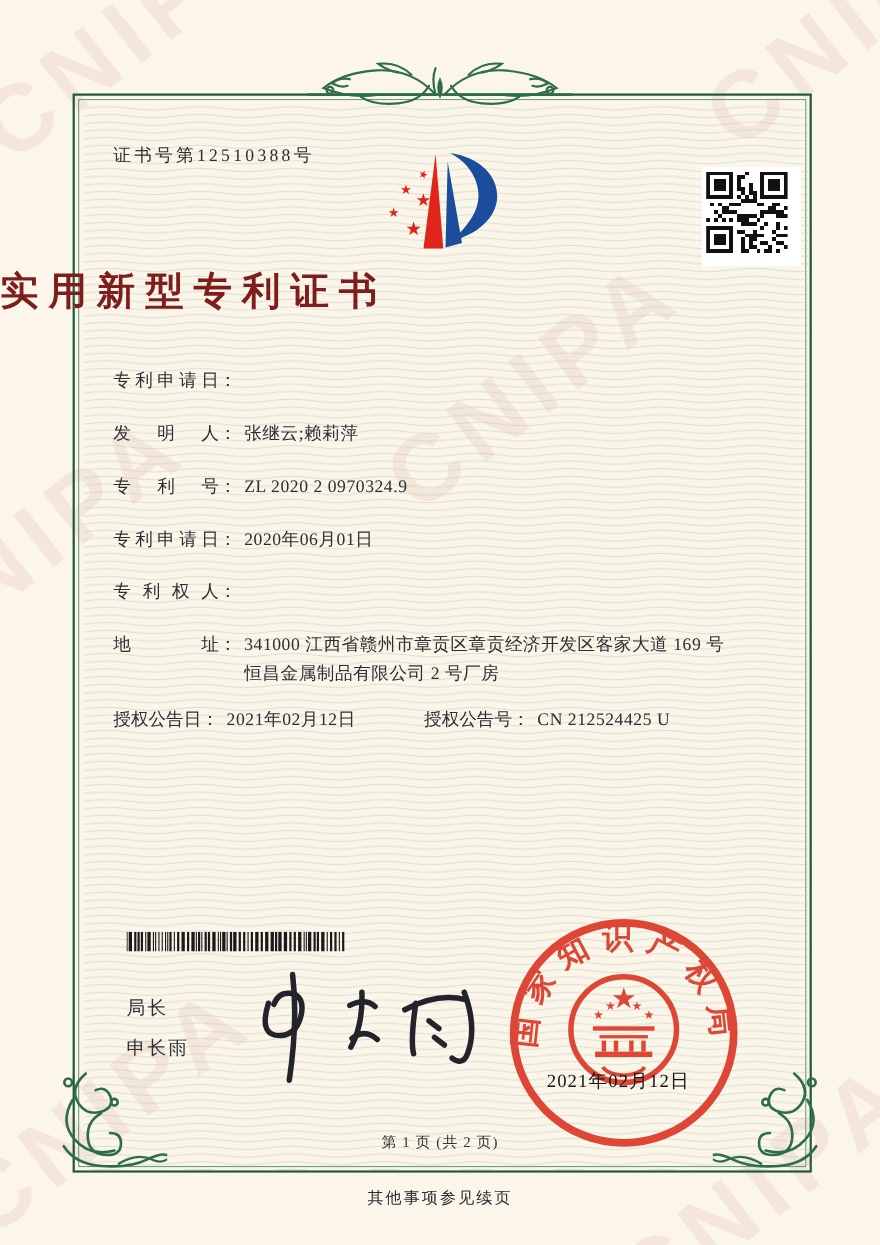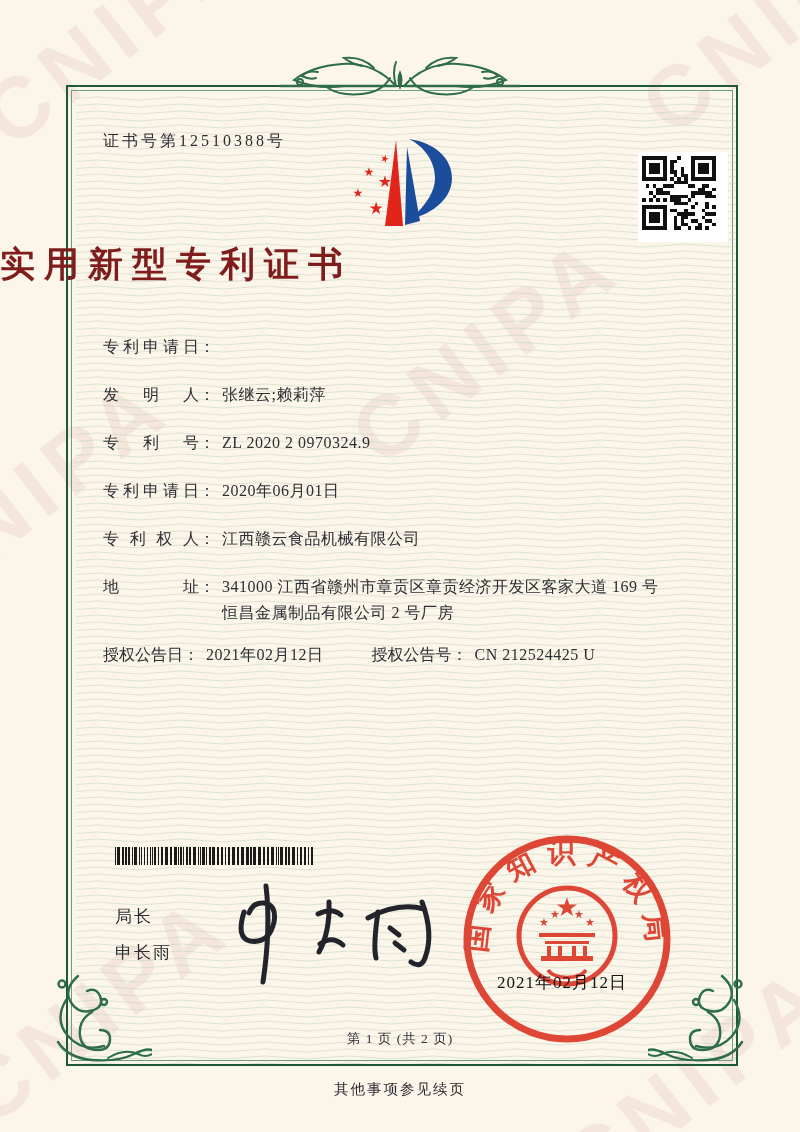--- a/index.html
+++ b/index.html
@@ -52,21 +52,21 @@
   .flabel{
     display:inline-block;width:96px;text-align:justify;text-align-last:justify;
     flex:0 0 96px;white-space:nowrap;
   }
   .fcolon{flex:0 0 auto;}
   .fvalue{margin-left:7px;letter-spacing:.5px;}
   .frow-addr{margin-bottom:10px;}
   .frow-addr .fvalue{width:470px;}
   .grant-row{display:flex;margin-top:16px;line-height:26px;}
   .grant-pair{display:flex;}
-  .grant-pair.second{margin-left:48px;}
+  .grant-pair.second{margin-left:62px;}
   .body-text{
     position:absolute;left:103px;top:657px;width:598px;
     font-size:15.5px;line-height:26px;text-align:justify;color:#2c2b31;
   }
   .body-text p{margin:0;text-indent:2em;}
   
   .barcode{
     position:absolute;left:115px;top:847px;width:205px;height:18px;
     display:flex;align-items:stretch;overflow:hidden;
   }
@@ -402,21 +402,20 @@
       <span class="fvalue">ZL 2020 2 0970324.9</span>
     </div>
     <div class="frow">
       <span class="flabel">专利申请日</span>
         <span class="fcolon">：</span>
       <span class="fvalue">2020年06月01日</span>
     </div>
     <div class="frow">
       <span class="flabel">专利权人</span>
         <span class="fcolon">：</span>
-      <span class="fvalue">江西赣云食品机械有限公司</span>
     </div>
     <div class="frow frow-addr">
       <span class="flabel">地址</span>
         <span class="fcolon">：</span>
       <span class="fvalue">341000 江西省赣州市章贡区章贡经济开发区客家大道 169 号恒昌金属制品有限公司 2 号厂房</span>
     </div>
     <div class="grant-row">
       <div class="grant-pair">
         <span>授权公告日</span>
           <span>：</span>

